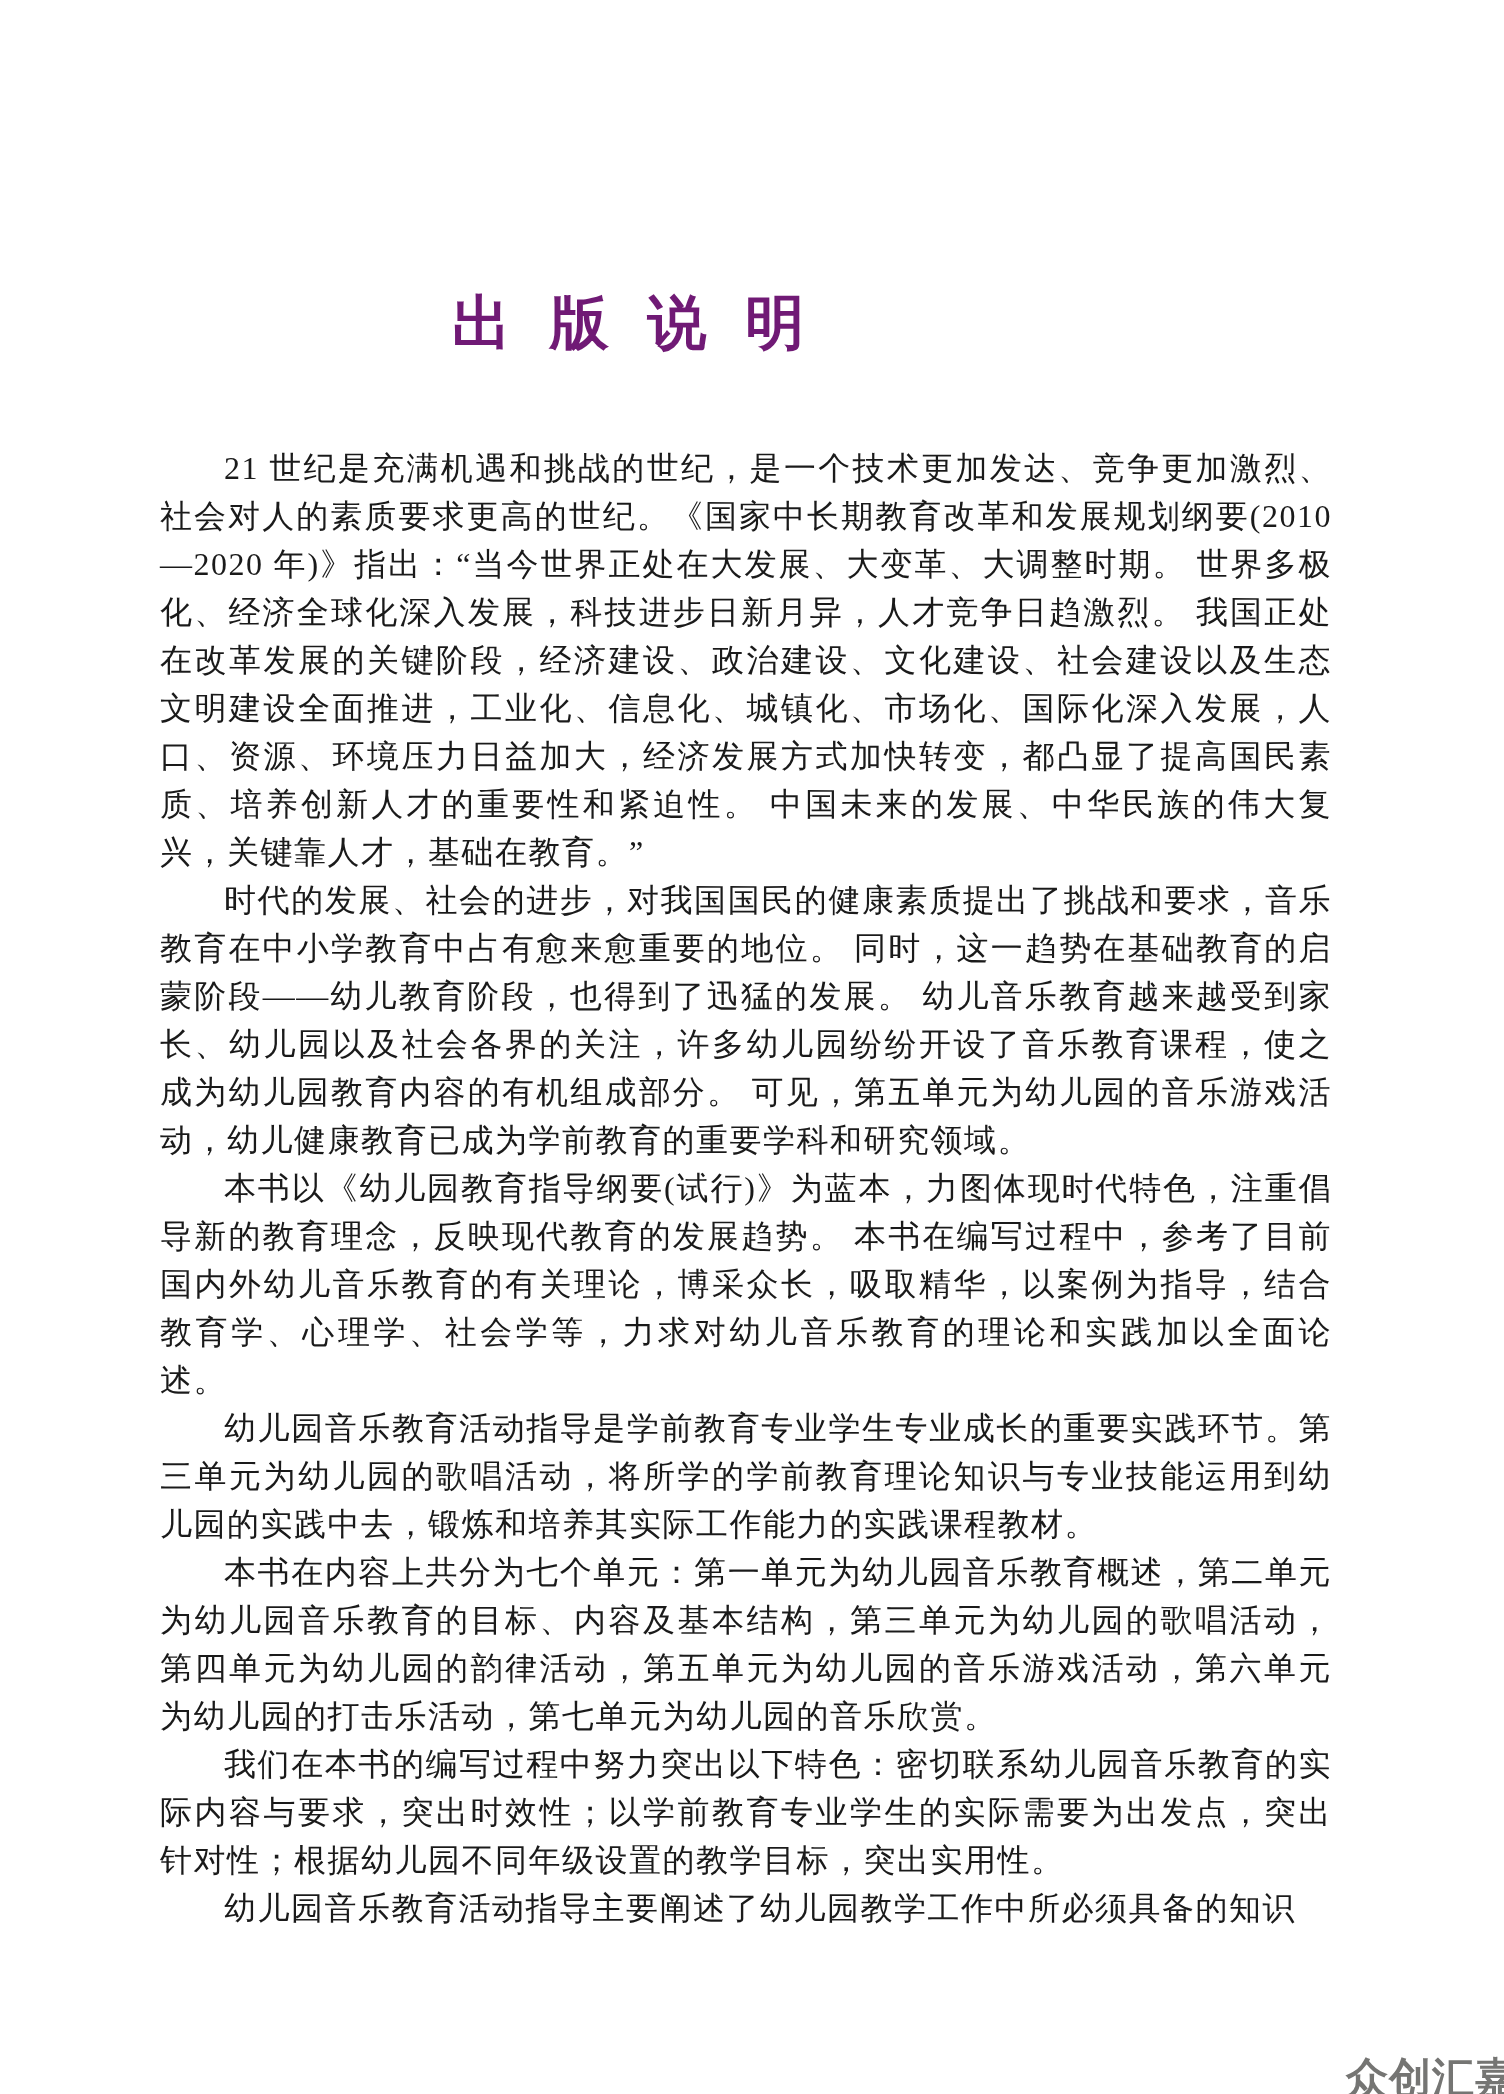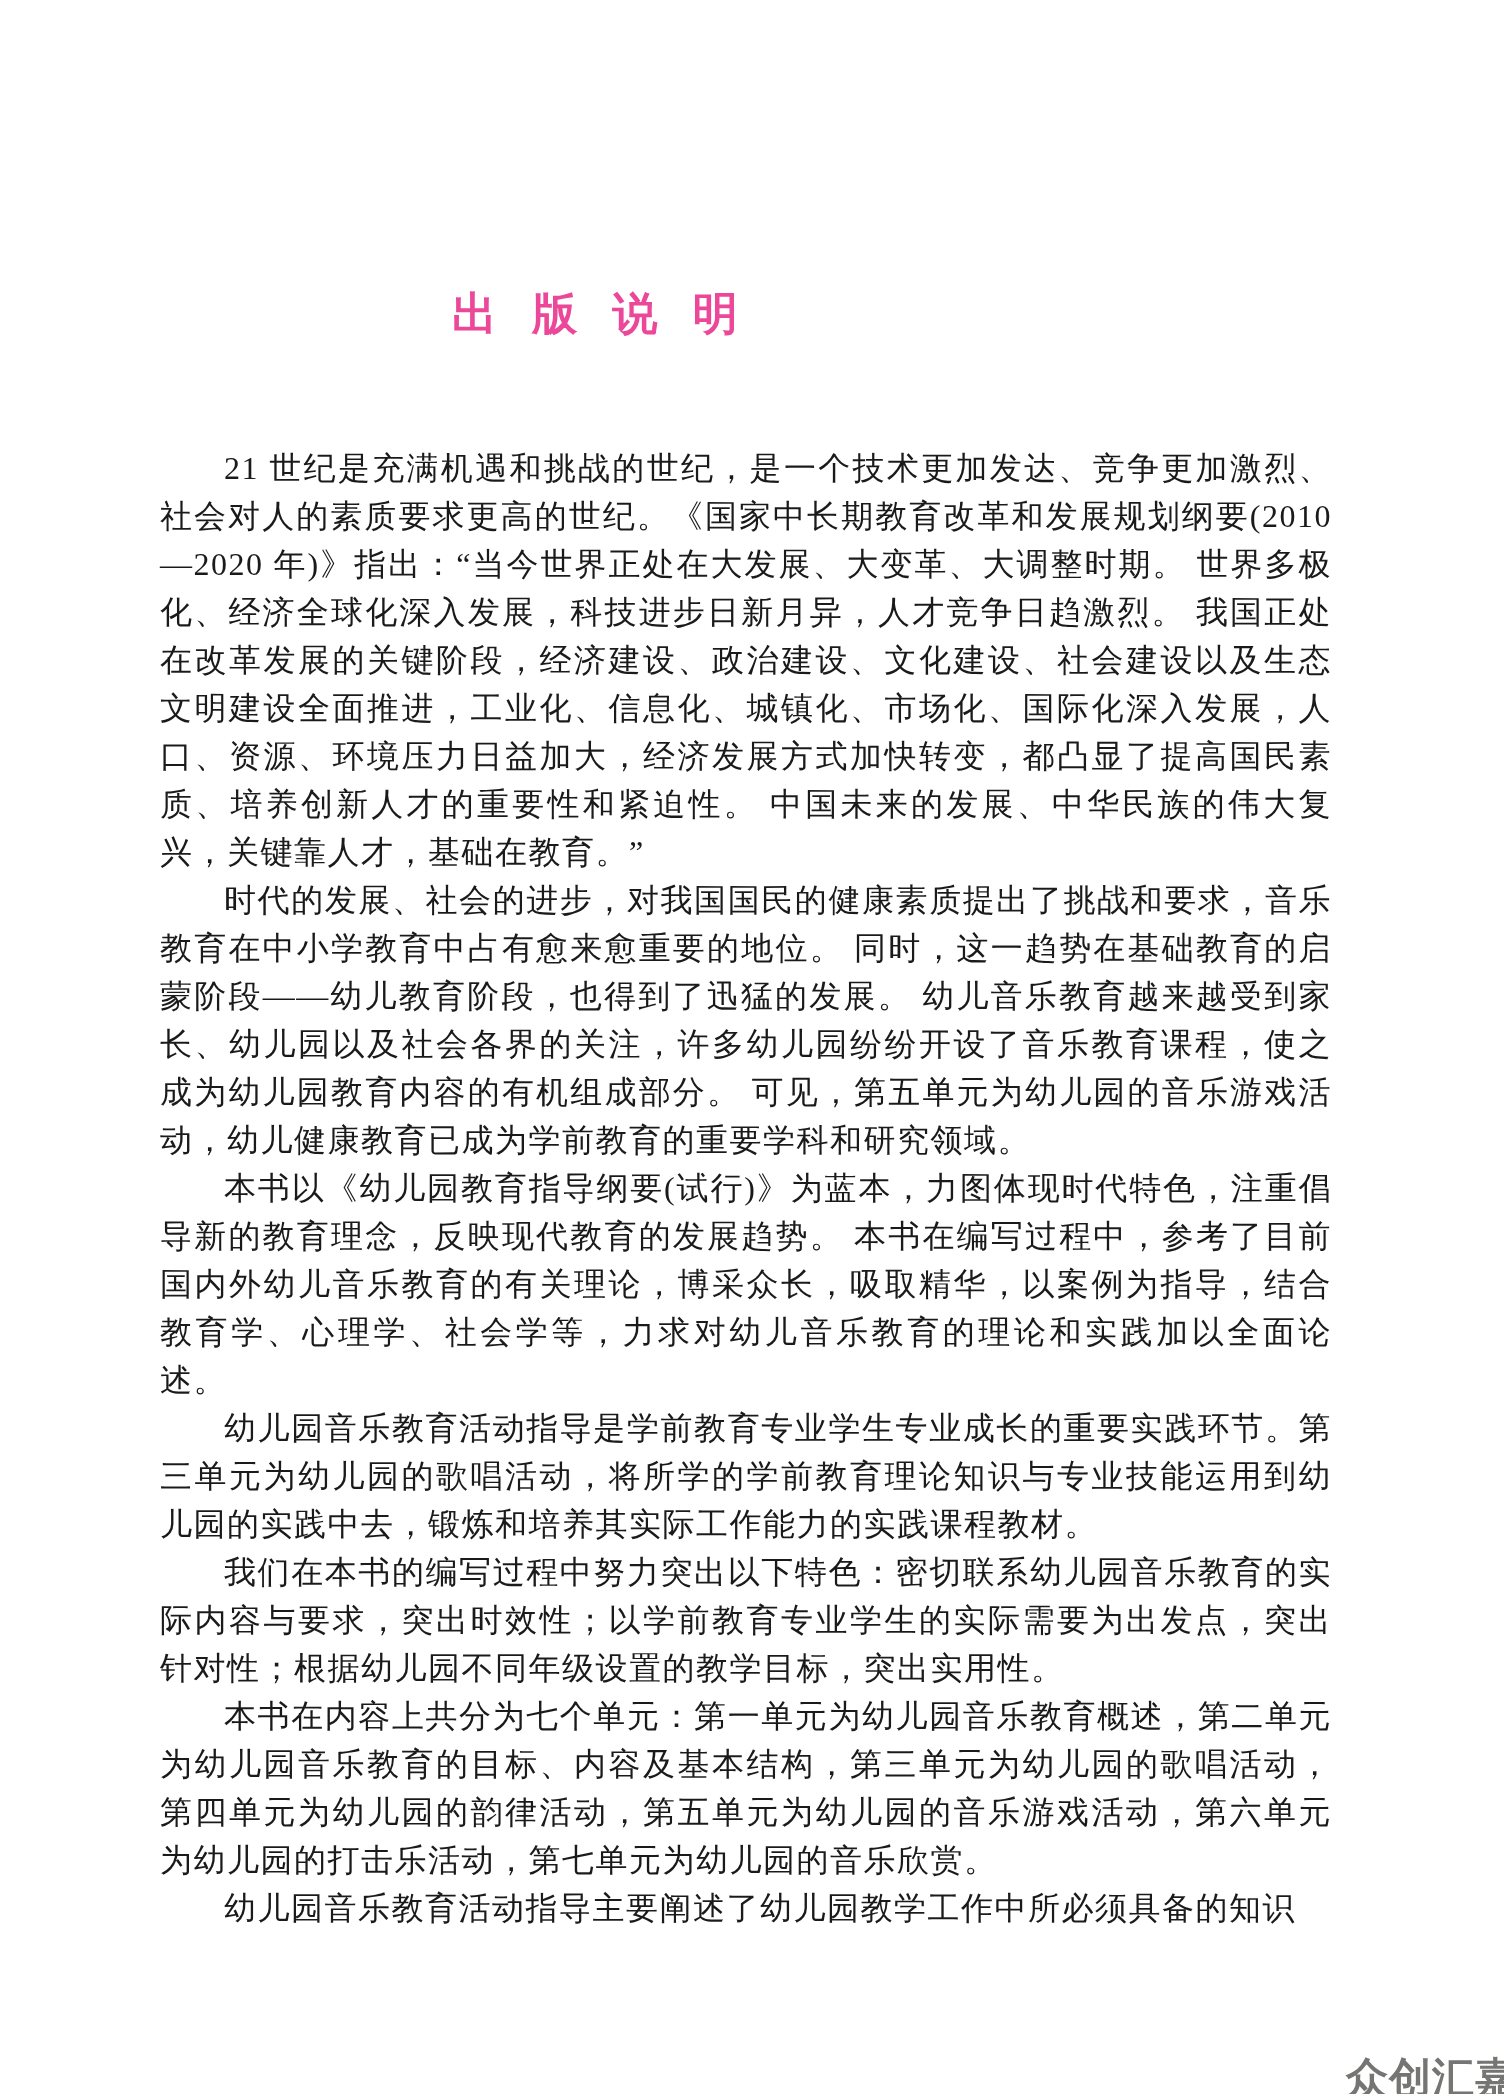--- a/index.html
+++ b/index.html
@@ -14,25 +14,25 @@
     background: #ffffff;
     overflow: hidden;
     color: #151515;
     font-family: "Liberation Serif", "DejaVu Serif", serif;
   }
   .doc-title {
     position: absolute;
     left: 452px;
     top: 284px;
     margin: 0;
-    font-size: 45px;
+    font-size: 59px;
     font-weight: 700;
     letter-spacing: 12px;
     white-space: nowrap;
-    color: #ec4899;
+    color: #701a75;
   }
   .doc-body {
     position: absolute;
     left: 160px;
     top: 444px;
     width: 1172px;
     font-size: 32px;
     line-height: 48px;
     letter-spacing: 1.5px;
     text-align: justify;
@@ -61,20 +61,20 @@
 
 <div class="page">
 
   <h1 class="doc-title">出 版 说 明</h1>
 
   <div class="doc-body">
     <p>21 世纪是充满机遇和挑战的世纪，是一个技术更加发达、竞争更加激烈、社会对人的素质要求更高的世纪。《国家中长期教育改革和发展规划纲要(2010—2020 年)》指出：“当今世界正处在大发展、大变革、大调整时期。 世界多极化、经济全球化深入发展，科技进步日新月异，人才竞争日趋激烈。 我国正处在改革发展的关键阶段，经济建设、政治建设、文化建设、社会建设以及生态文明建设全面推进，工业化、信息化、城镇化、市场化、国际化深入发展，人口、资源、环境压力日益加大，经济发展方式加快转变，都凸显了提高国民素质、培养创新人才的重要性和紧迫性。 中国未来的发展、中华民族的伟大复兴，关键靠人才，基础在教育。”</p>
     <p>时代的发展、社会的进步，对我国国民的健康素质提出了挑战和要求，音乐教育在中小学教育中占有愈来愈重要的地位。 同时，这一趋势在基础教育的启蒙阶段——幼儿教育阶段，也得到了迅猛的发展。 幼儿音乐教育越来越受到家长、幼儿园以及社会各界的关注，许多幼儿园纷纷开设了音乐教育课程，使之成为幼儿园教育内容的有机组成部分。 可见，第五单元为幼儿园的音乐游戏活动，幼儿健康教育已成为学前教育的重要学科和研究领域。</p>
     <p>本书以《幼儿园教育指导纲要(试行)》为蓝本，力图体现时代特色，注重倡导新的教育理念，反映现代教育的发展趋势。 本书在编写过程中，参考了目前国内外幼儿音乐教育的有关理论，博采众长，吸取精华，以案例为指导，结合教育学、心理学、社会学等，力求对幼儿音乐教育的理论和实践加以全面论述。</p>
     <p>幼儿园音乐教育活动指导是学前教育专业学生专业成长的重要实践环节。第三单元为幼儿园的歌唱活动，将所学的学前教育理论知识与专业技能运用到幼儿园的实践中去，锻炼和培养其实际工作能力的实践课程教材。</p>
+    <p>本书在内容上共分为七个单元：第一单元为幼儿园音乐教育概述，第二单元为幼儿园音乐教育的目标、内容及基本结构，第三单元为幼儿园的歌唱活动，第四单元为幼儿园的韵律活动，第五单元为幼儿园的音乐游戏活动，第六单元为幼儿园的打击乐活动，第七单元为幼儿园的音乐欣赏。</p>
     <p>我们在本书的编写过程中努力突出以下特色：密切联系幼儿园音乐教育的实际内容与要求，突出时效性；以学前教育专业学生的实际需要为出发点，突出针对性；根据幼儿园不同年级设置的教学目标，突出实用性。</p>
-    <p>本书在内容上共分为七个单元：第一单元为幼儿园音乐教育概述，第二单元为幼儿园音乐教育的目标、内容及基本结构，第三单元为幼儿园的歌唱活动，第四单元为幼儿园的韵律活动，第五单元为幼儿园的音乐游戏活动，第六单元为幼儿园的打击乐活动，第七单元为幼儿园的音乐欣赏。</p>
     <p>幼儿园音乐教育活动指导主要阐述了幼儿园教学工作中所必须具备的知识</p>
   </div>
 
   <div class="watermark" style="color: rgb(117, 117, 115);">众创汇嘉</div>
 
 </div>
 
 </body></html>

